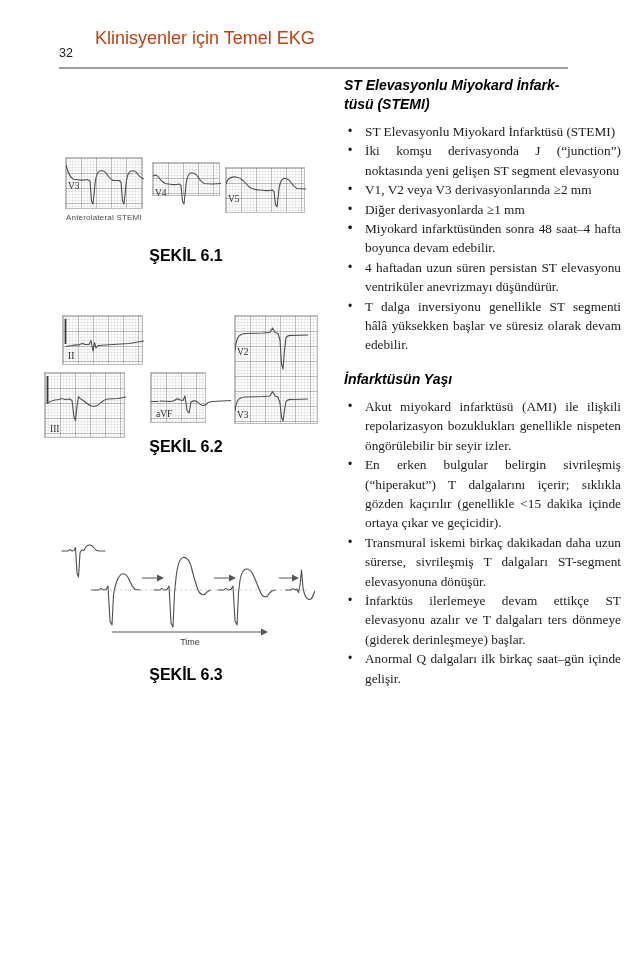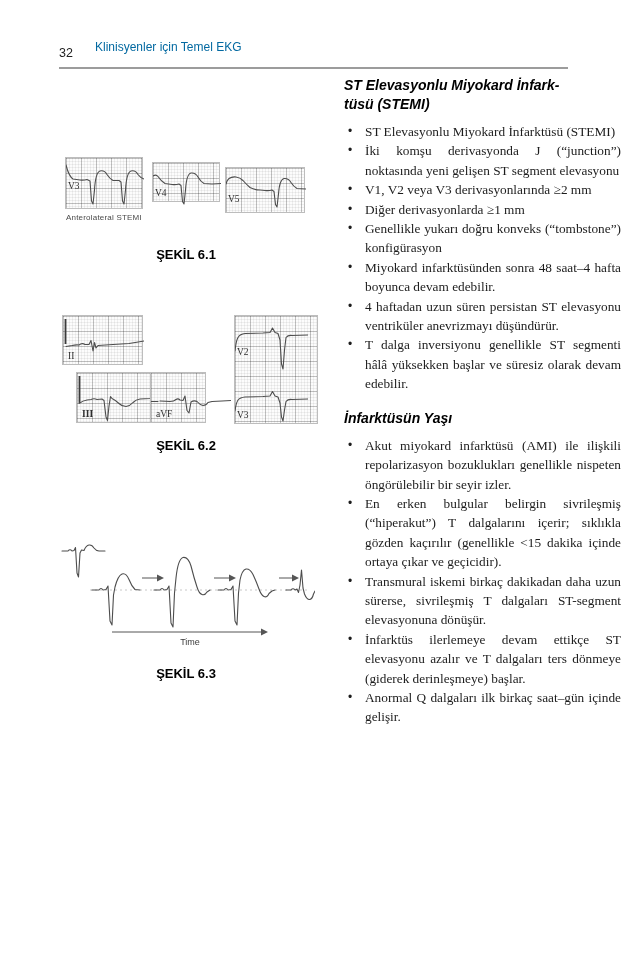--- a/index.html
+++ b/index.html
@@ -1,38 +1,38 @@
 <!DOCTYPE html>
 <html lang="tr"><head>
 <meta charset="utf-8">
 <style>
   html,body{margin:0;padding:0;background:#ffffff;}
   .page{position:relative;width:640px;height:960px;background:#ffffff;overflow:hidden;
         font-family:"Liberation Sans",sans-serif;color:#1a1a1a;}
 
   
   .hdr-num{position:absolute;left:59px;top:46px;font-size:12.5px;color:#222;}
-  .hdr-title{position:absolute;left:95px;top:40px;font-size:12px;color:#0369a1;}
+  .hdr-title{position:absolute;left:95px;top:28px;font-size:18px;color:#c2410c;}
   .hdr-rule{position:absolute;left:59px;top:67px;width:509px;height:1.5px;background:#9c9c9c;}
 
   
   .panel{position:absolute;background-color:#fcfcfc;border:1px solid #bdbdbd;box-sizing:border-box;
      background-image:
        repeating-linear-gradient(to right, rgba(0,0,0,0.20) 0 1px, transparent 1px 15px),
        repeating-linear-gradient(to bottom, rgba(0,0,0,0.20) 0 1px, transparent 1px 15px),
        repeating-linear-gradient(to right, rgba(0,0,0,0.055) 0 1px, transparent 1px 3px),
        repeating-linear-gradient(to bottom, rgba(0,0,0,0.055) 0 1px, transparent 1px 3px);}
   .panel svg{position:absolute;left:0;top:0;}
   .trace{fill:none;stroke:#4d4d4d;stroke-width:1.1;stroke-linecap:round;stroke-linejoin:round;}
   .cal{fill:none;stroke:#3a3a3a;stroke-width:1.8;}
   .lead{position:absolute;font-family:"Liberation Serif",serif;font-size:9.5px;color:#2e2e2e;}
 
   .fig-annotation{position:absolute;left:66px;top:213px;font-size:8px;color:#4a4a4a;letter-spacing:.2px;}
   .fig-caption{position:absolute;left:55px;width:262px;text-align:center;
-               font-weight:bold;font-size:13px;color:#000;}
+               font-weight:bold;font-size:16px;color:#000;}
 
   
   .fig3-svg{position:absolute;left:60px;top:535px;}
   .d-line{fill:none;stroke:#4d4d4d;stroke-width:1.1;stroke-linecap:round;stroke-linejoin:round;}
   .d-dots{fill:none;stroke:#c2c2c2;stroke-width:0.9;stroke-dasharray:2 3;}
   .d-arrow{fill:none;stroke:#555;stroke-width:1;}
   .d-head{fill:#555;stroke:none;}
   .time-label{position:absolute;left:150px;top:637px;width:80px;text-align:center;
               font-size:9px;color:#3a3a3a;}
 
@@ -54,21 +54,21 @@
   <span class="hdr-num">32</span>
   <span class="hdr-title">Klinisyenler için Temel EKG</span>
   <div class="hdr-rule"></div>
 
   <div class="panel" style="left:65px;top:157px;width:78px;height:52px;">
     <svg width="78" height="52" viewBox="0 0 78 52">
       <path class="trace" d="M0 7 C2 15 4 19 7 21 L14 22 Q18 22.5 21 21.5 L24 23 L25.5 43 L27 46 L28.5 32 Q29.5 14.5 34 13 Q38.5 12 41 16.5 Q43.5 20.5 47 22.5 L53 22.5 L55 24 L56.5 43 L58 46 L59.5 32 Q60.5 14.5 65 13 Q69.5 12 72 16.5 Q74.5 20 78 21"></path>
     </svg>
     <span class="lead" style="left:2px;top:23px;">V3</span>
   </div>
-  <div class="panel" style="left:152px;top:162px;width:68px;height:40px;">
+  <div class="panel" style="left:152px;top:162px;width:68px;height:34px;">
     <svg width="68" height="45" viewBox="0 0 68 45">
       <path class="trace" d="M0 13 Q3 11 5 13.5 Q8 18 12 20.5 L19 21.5 Q23 22 26 21 L28 22.5 L29.5 38.5 L31 41 L32.5 27 Q33.5 11 38 10 Q42.5 9.5 45 14 Q47.5 18.5 51 20.5 L59 21 L68 20.5"></path>
     </svg>
     <span class="lead" style="left:2px;top:25px;">V4</span>
   </div>
   <div class="panel" style="left:225px;top:167px;width:80px;height:46px;">
     <svg width="80" height="46" viewBox="0 0 80 46">
       <path class="trace" d="M0 16 Q1 12 3 10.5 Q6 8.5 10 9 Q14 9.5 17 12.5 Q20 16 24 19.5 Q29 22 34 22 L39 22.5 Q43 23 46 22 L48 23.5 L49.5 36.5 L51 39 L52.5 26 Q53.5 11.5 58 10.5 Q62.5 10 65 14.5 Q67.5 18.5 71 20.5 L80 21"></path>
     </svg>
     <span class="lead" style="left:2px;top:26px;">V5</span>
@@ -76,21 +76,21 @@
   <span class="fig-annotation">Anterolateral STEMI</span>
   <div class="fig-caption" style="top:247px;">ŞEKİL 6.1</div>
 
   <div class="panel" style="left:62px;top:315px;width:81px;height:50px;">
     <svg width="81" height="50" viewBox="0 0 81 50">
       <path class="cal" d="M2.5 3 L2.5 28"></path>
       <path class="trace" d="M3 30.5 L9 29.5 Q13 28.5 16 29 Q19 26.5 22 28.5 L26 28.5 L28 24.5 L30 35 L31.5 26.5 L33 32 L35 29.5 Q43 29 50 28.5 L66 27.5 Q74 26.5 81 25"></path>
     </svg>
     <span class="lead" style="left:5px;bottom:3px;">II</span>
   </div>
-  <div class="panel" style="left:76px;top:372px;width:81px;height:51px;font-weight:bold;">
+  <div class="panel" style="left:44px;top:372px;width:81px;height:66px;">
     <svg width="81" height="51" viewBox="0 0 81 51">
       <path class="cal" d="M2.5 3 L2.5 30"></path>
       <path class="trace" d="M2 30.5 Q6 27.5 10 27 L14 26.5 Q17 25 20 26.5 L25 26 L27 27.5 L29 44 L30.5 47.5 L32 33 L33.5 23.5 L35 25.5 Q39 27.5 42 30.5 Q45 33.5 49 33.5 Q53 33 56 29.5 Q59 26.5 63 26 L73 25.5 L81 24"></path>
     </svg>
     <span class="lead" style="left:5px;bottom:3px;">III</span>
   </div>
   <div class="panel" style="left:150px;top:372px;width:56px;height:51px;">
     <svg width="80" height="51" viewBox="0 0 80 51">
       <path class="trace" d="M0 28.5 L7 28.5 M9 28 L19 28.5 Q23 28.5 25 26.5 Q27 25 29 27 L32 27.5 L34 23 L36 37.5 L38 40 L40 29 Q43 27 46 28.5 Q49 32 52 32.5 Q55 32.5 57 29.5 L61 28.5 L71 28 L80 27.5"></path>
     </svg>
@@ -134,21 +134,21 @@
 
   <div class="rcol">
     <p class="sec-heading">ST Elevasyonlu Miyokard İnfark-
 tüsü (STEMI)</p>
 
     <div class="blist">
       <div class="bullet-item"><span class="bm">•</span><span>ST Elevasyonlu Miyokard İnfarktüsü (STEMI)</span></div>
       <div class="bullet-item"><span class="bm">•</span><span>İki komşu derivasyonda J (“junction”) noktasında yeni gelişen ST segment elevasyonu</span></div>
       <div class="bullet-item"><span class="bm">•</span><span>V1, V2 veya V3 derivasyonlarında ≥2 mm</span></div>
       <div class="bullet-item"><span class="bm">•</span><span>Diğer derivasyonlarda ≥1 mm</span></div>
-      <div class="bullet-item"><span class="bm">•</span><span>Genellikle yukarı doğru konveks (“tombstone”) konfigürasyon</span></div>
+      <div class="bullet-item"><span class="bm">•</span></div>
       <div class="bullet-item"><span class="bm">•</span><span>Miyokard infarktüsünden sonra 48 saat–4 hafta boyunca devam edebilir.</span></div>
       <div class="bullet-item"><span class="bm">•</span><span>4 haftadan uzun süren persistan ST elevasyonu ventriküler anevrizmayı düşündürür.</span></div>
       <div class="bullet-item"><span class="bm">•</span><span>T dalga inversiyonu genellikle ST segmenti hâlâ yüksekken başlar ve süresiz olarak devam edebilir.</span></div>
     </div>
 
     <p class="sec-heading sec2-heading">İnfarktüsün Yaşı</p>
 
     <div class="blist">
       <div class="bullet-item"><span class="bm">•</span><span>Akut miyokard infarktüsü (AMI) ile ilişkili repolarizasyon bozuklukları genellikle nispeten öngörülebilir bir seyir izler.</span></div>
       <div class="bullet-item"><span class="bm">•</span><span>En erken bulgular belirgin sivrileşmiş (“hiperakut”) T dalgalarını içerir; sıklıkla gözden kaçırılır (genellikle &lt;15 dakika içinde ortaya çıkar ve geçicidir).</span></div>

